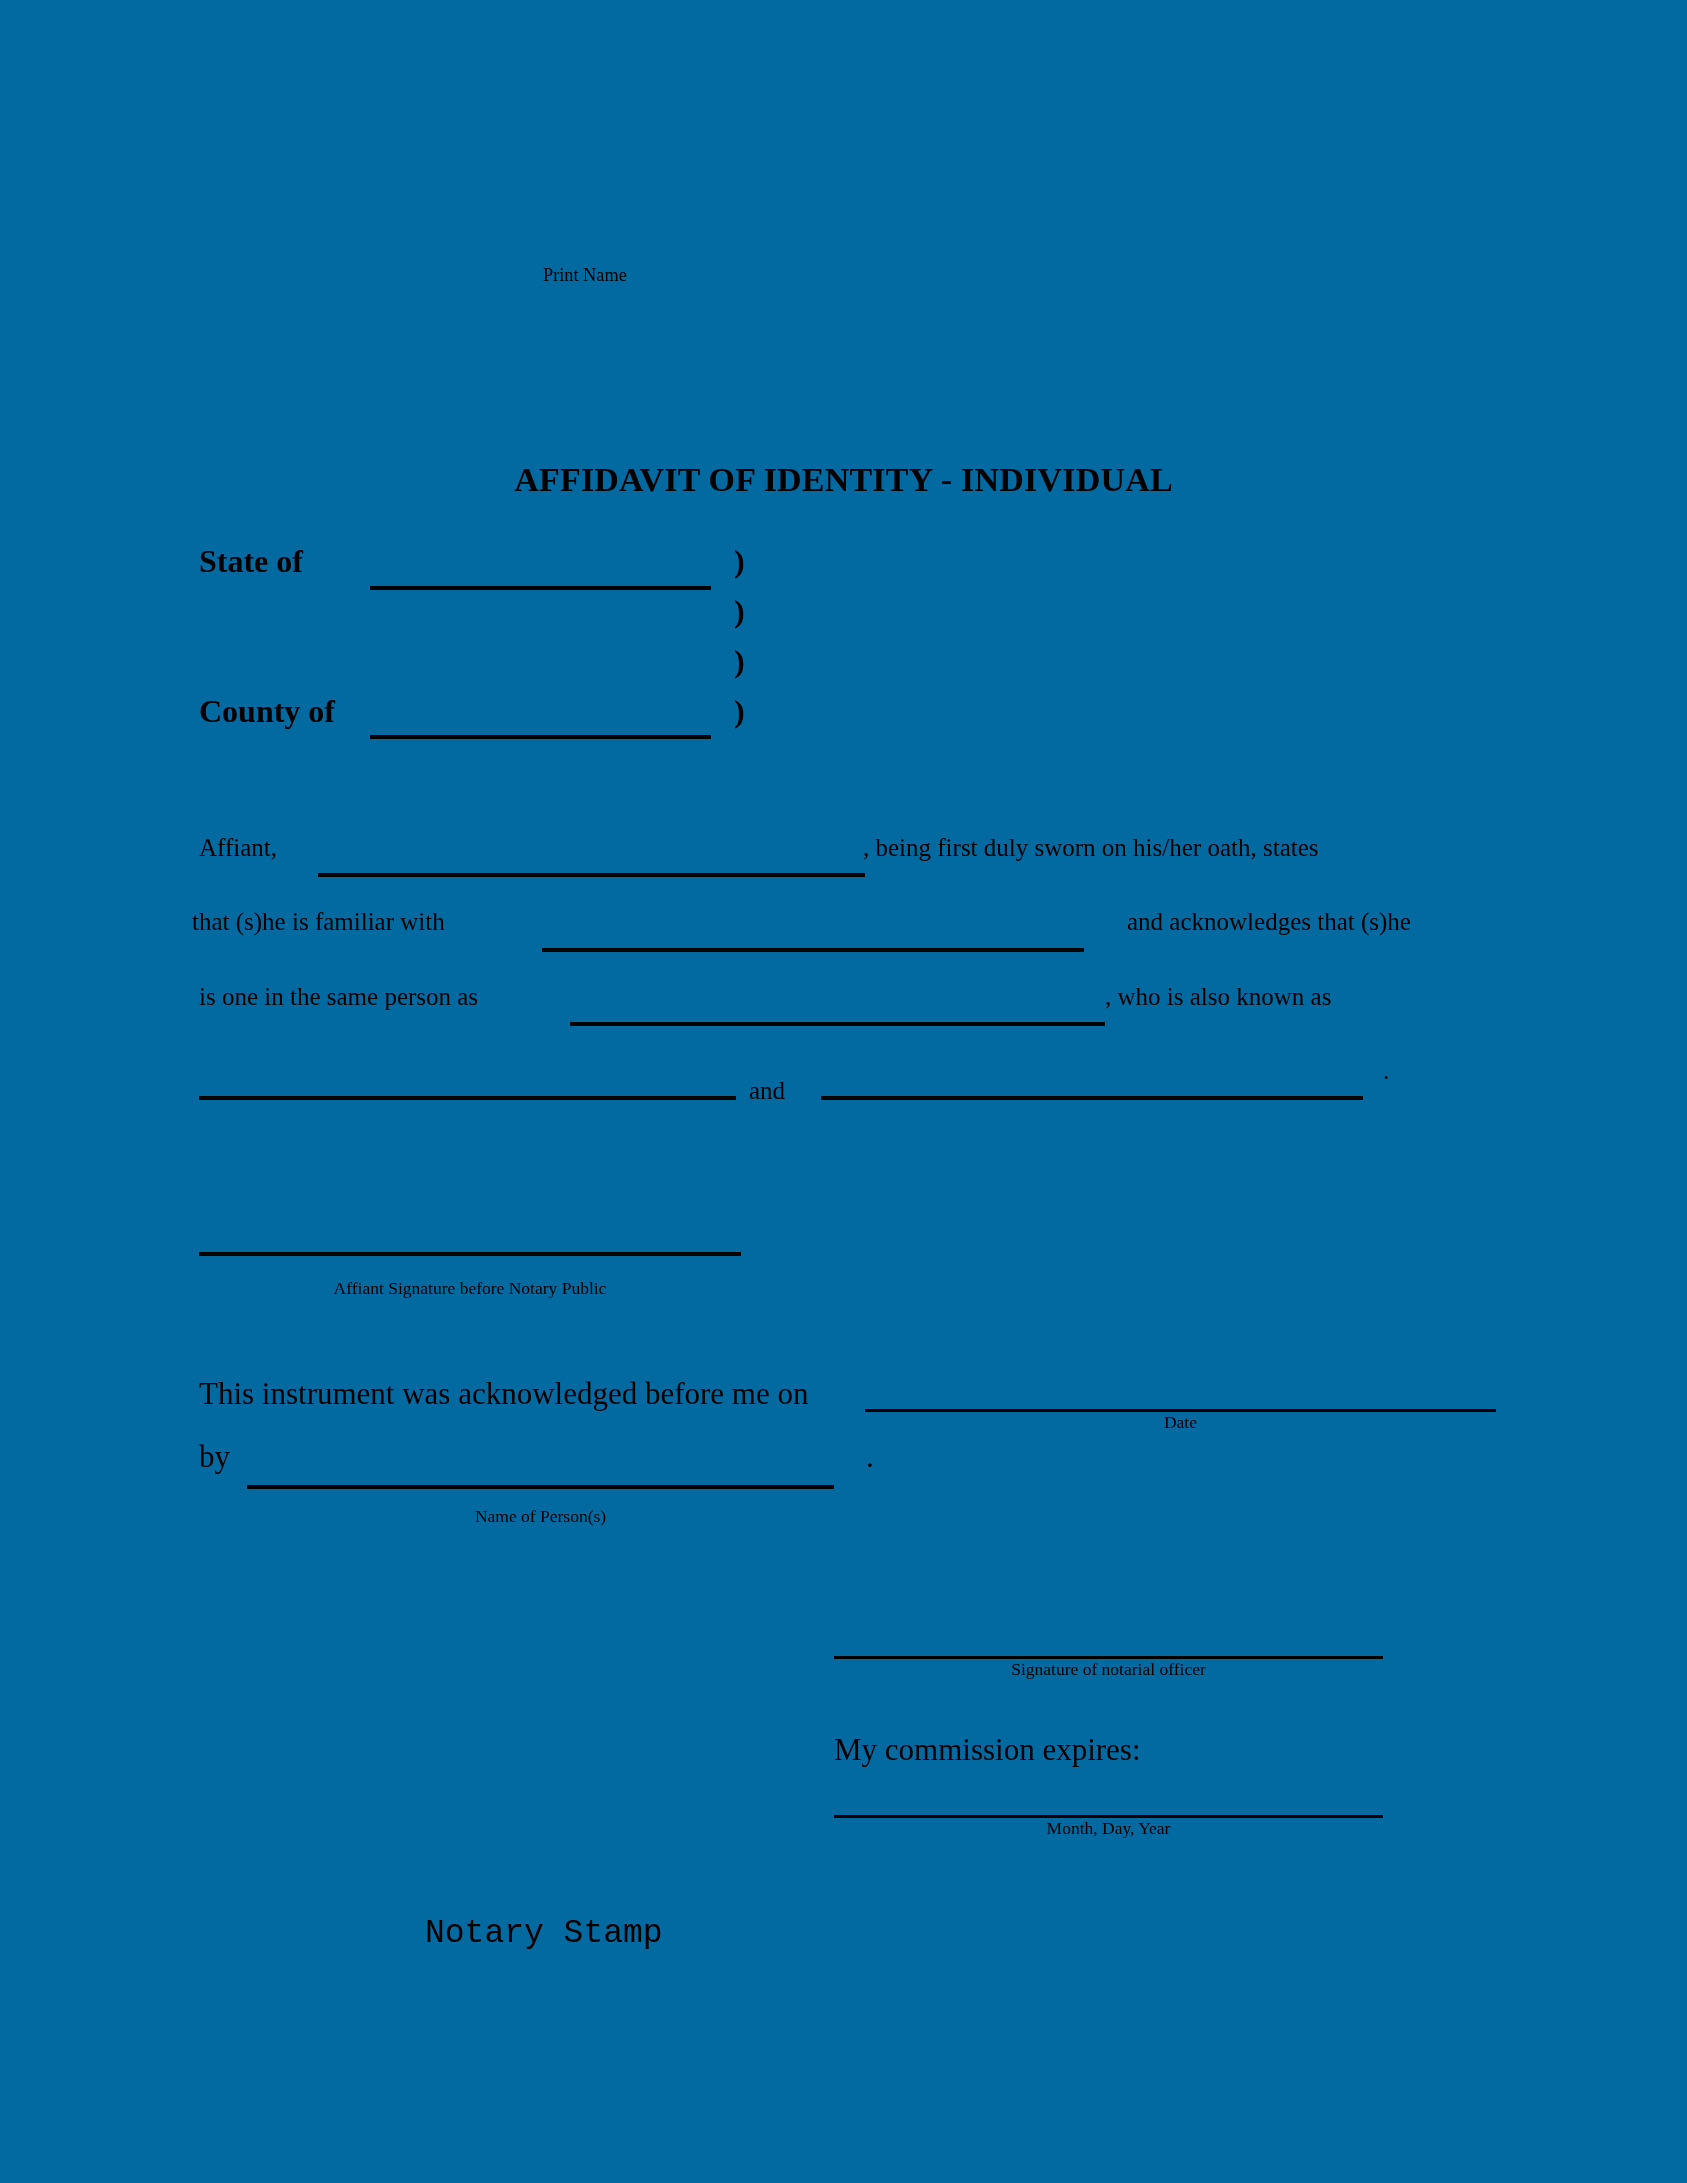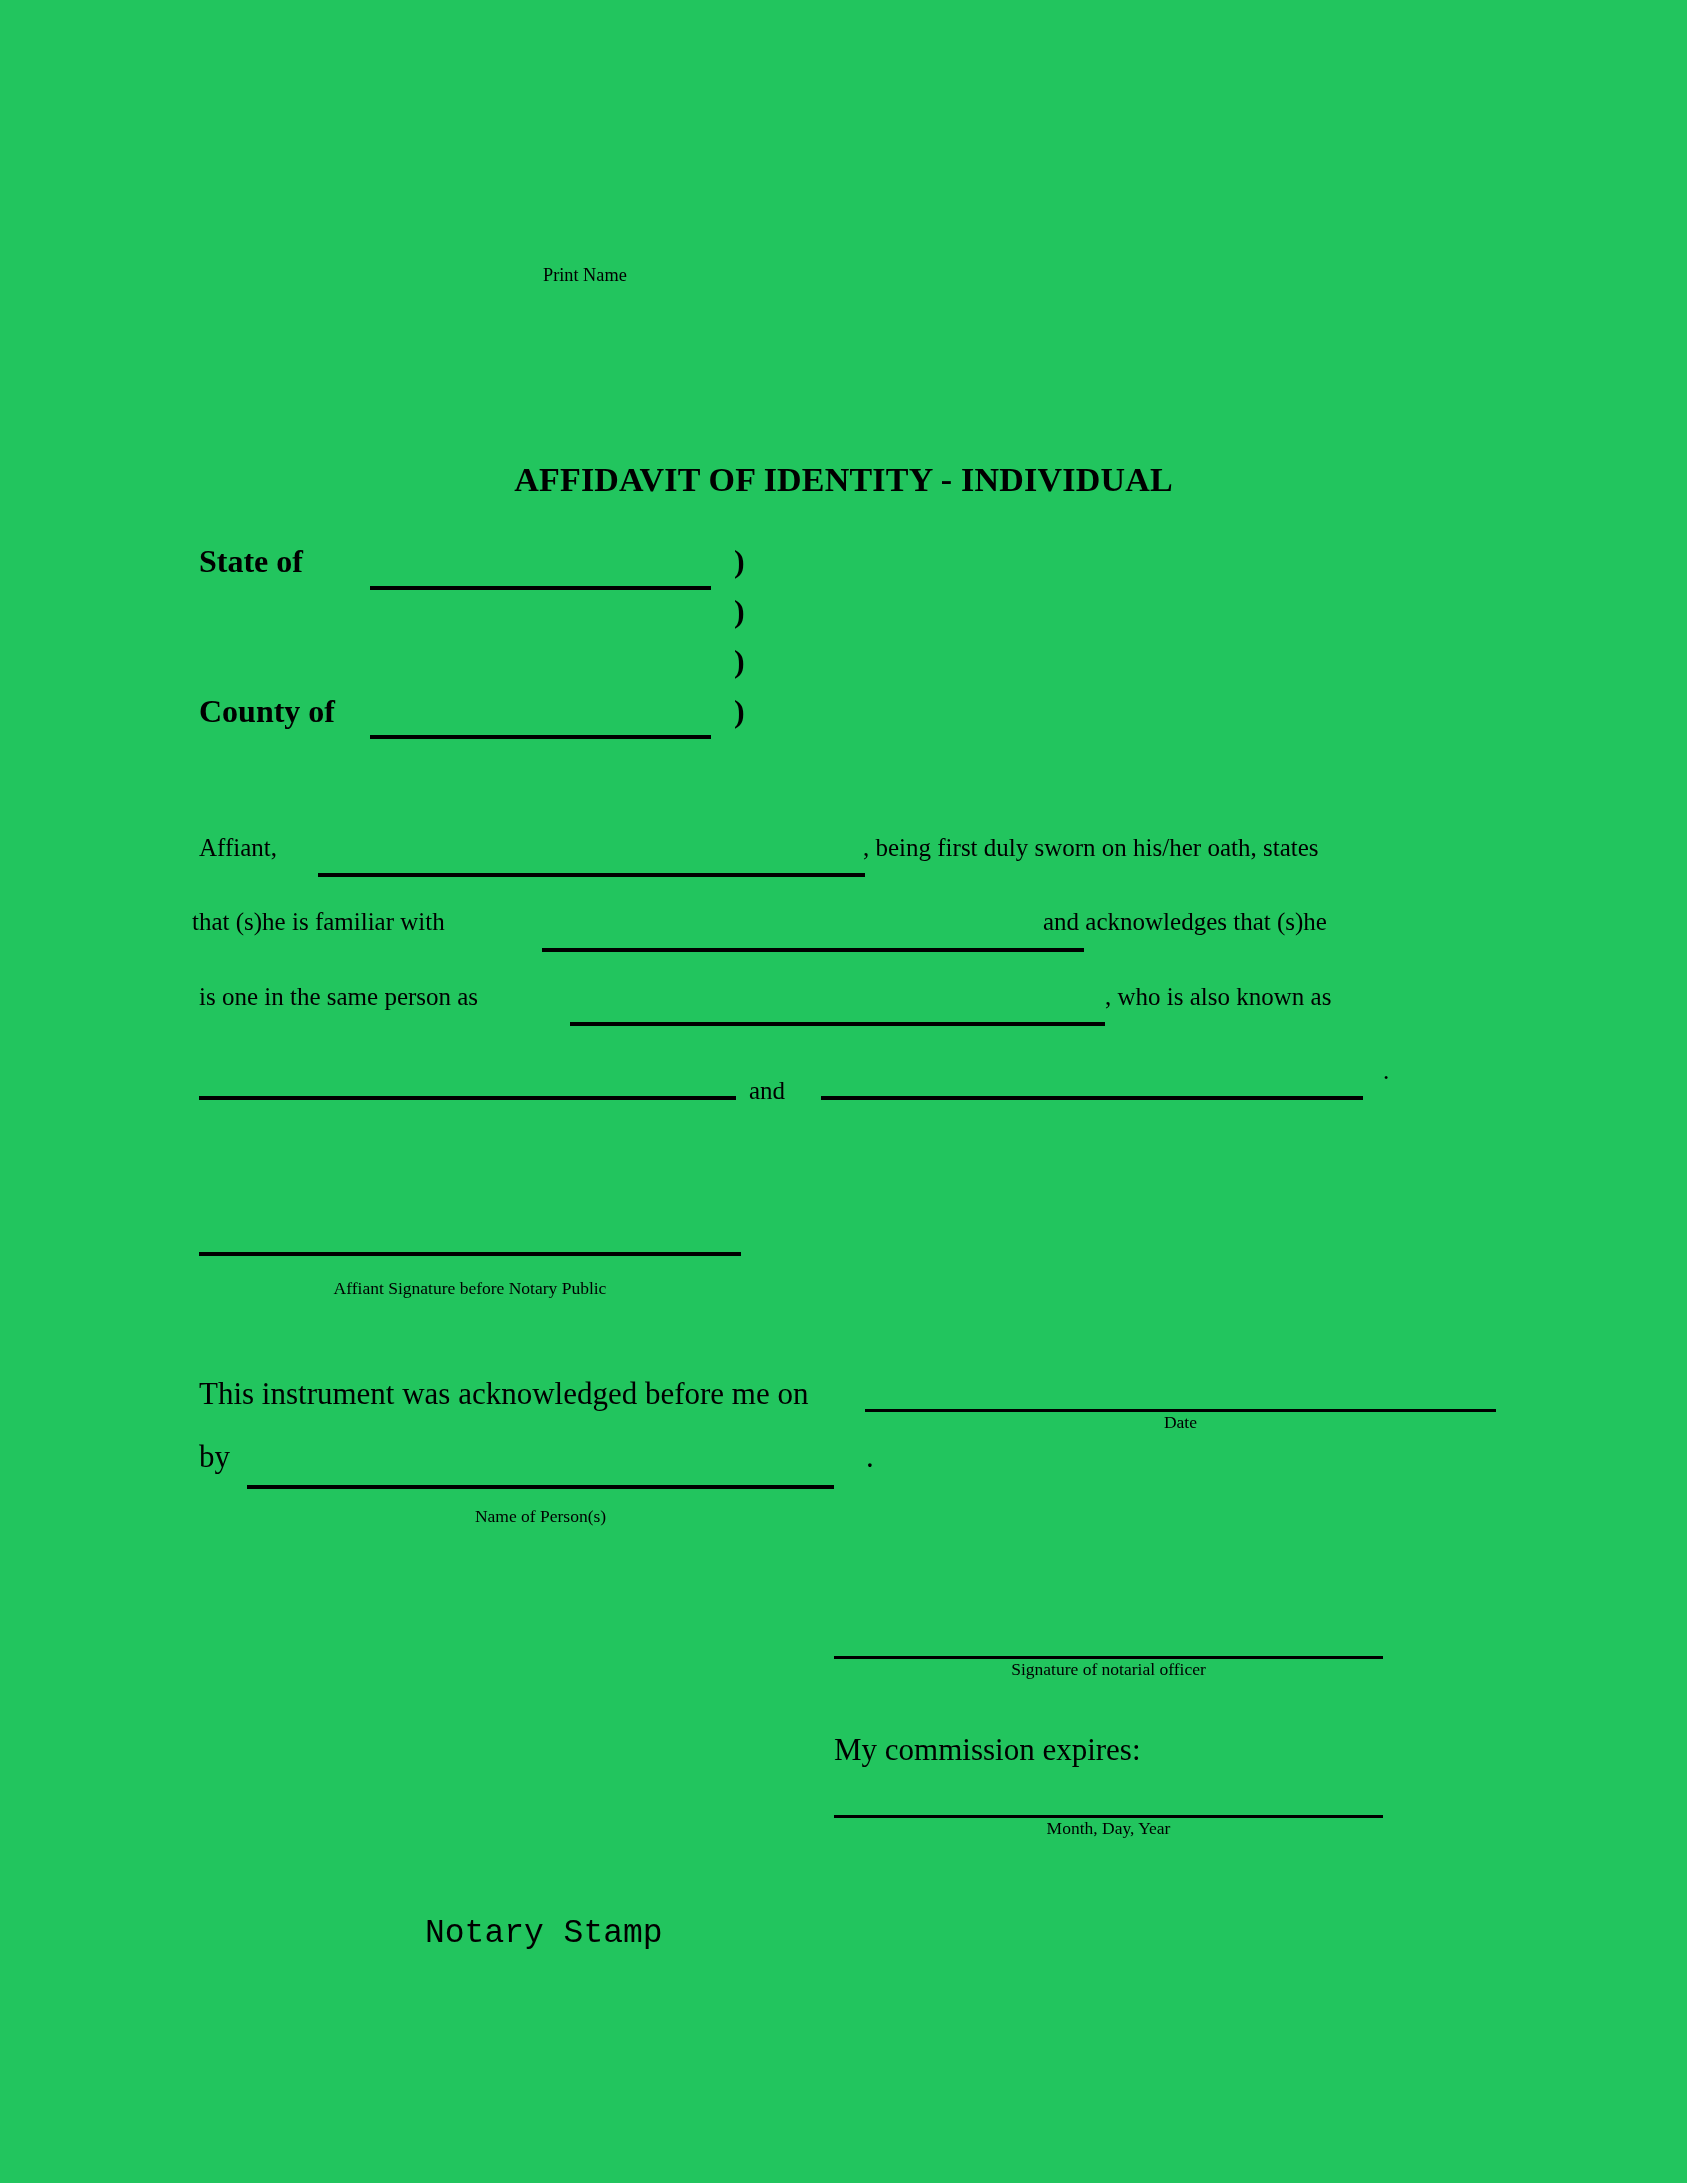--- a/index.html
+++ b/index.html
@@ -8,21 +8,21 @@
     background: #ffffff;
   }
   body {
     font-family: "Liberation Serif", "DejaVu Serif", serif;
     color: #000000;
   }
   .page {
     position: relative;
     width: 1687px;
     height: 2184px;
-    background: #22c55e;
+    background: #0369a1;
     overflow: hidden;
   }
 
   .rule {
     position: absolute;
     background: #000000;
     height: 3.5px;
   }
   .rule-thin {
     position: absolute;
@@ -124,21 +124,21 @@
   </div>
 
   <div>
 
     <div class="body-line" style="left:199px; top:834px;">Affiant,</div>
     <div class="rule" style="left:318px; top:873px; width:547px;"></div>
     <div class="body-line" style="left:863px; top:834px;">, being first duly sworn on his/her oath, states</div>
 
     <div class="body-line" style="left:192px; top:908px;">that (s)he is familiar with</div>
     <div class="rule" style="left:542px; top:948px; width:542px;"></div>
-    <div class="body-line" style="left:1043px; top:908px;">and acknowledges that (s)he</div>
+    <div class="body-line" style="left:1127px; top:908px;">and acknowledges that (s)he</div>
 
     <div class="body-line" style="left:199px; top:983px;">is one in the same person as</div>
     <div class="rule" style="left:570px; top:1022px; width:535px;"></div>
     <div class="body-line" style="left:1105px; top:983px;">, who is also known as</div>
 
     <div class="rule" style="left:199px; top:1096px; width:537px;"></div>
     <div class="body-line" style="left:749px; top:1057px;margin-top:20px;">and</div>
     <div class="rule" style="left:821px; top:1096px; width:542px;"></div>
     <div class="body-line" style="left:1383px; top:1057px;">.</div>
   </div>

